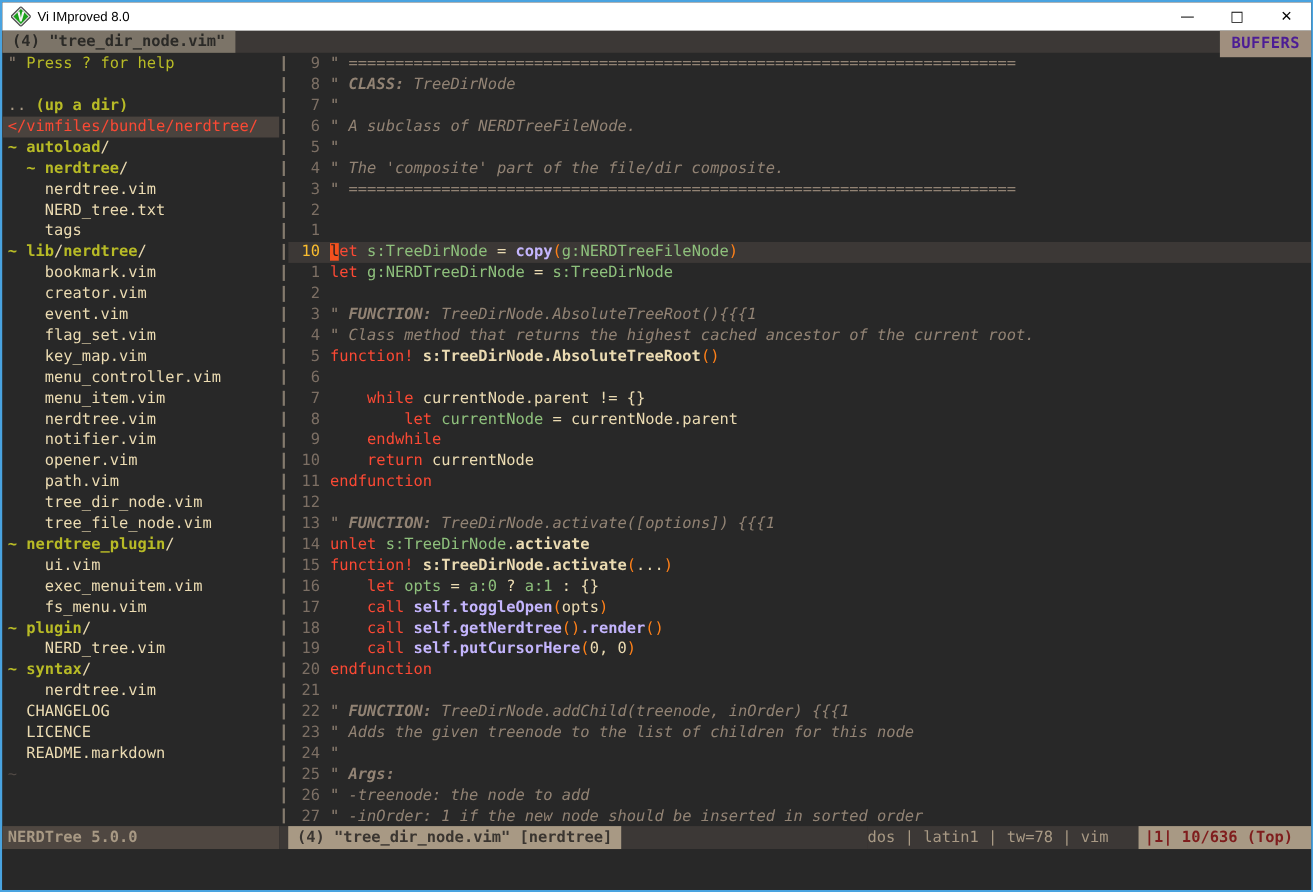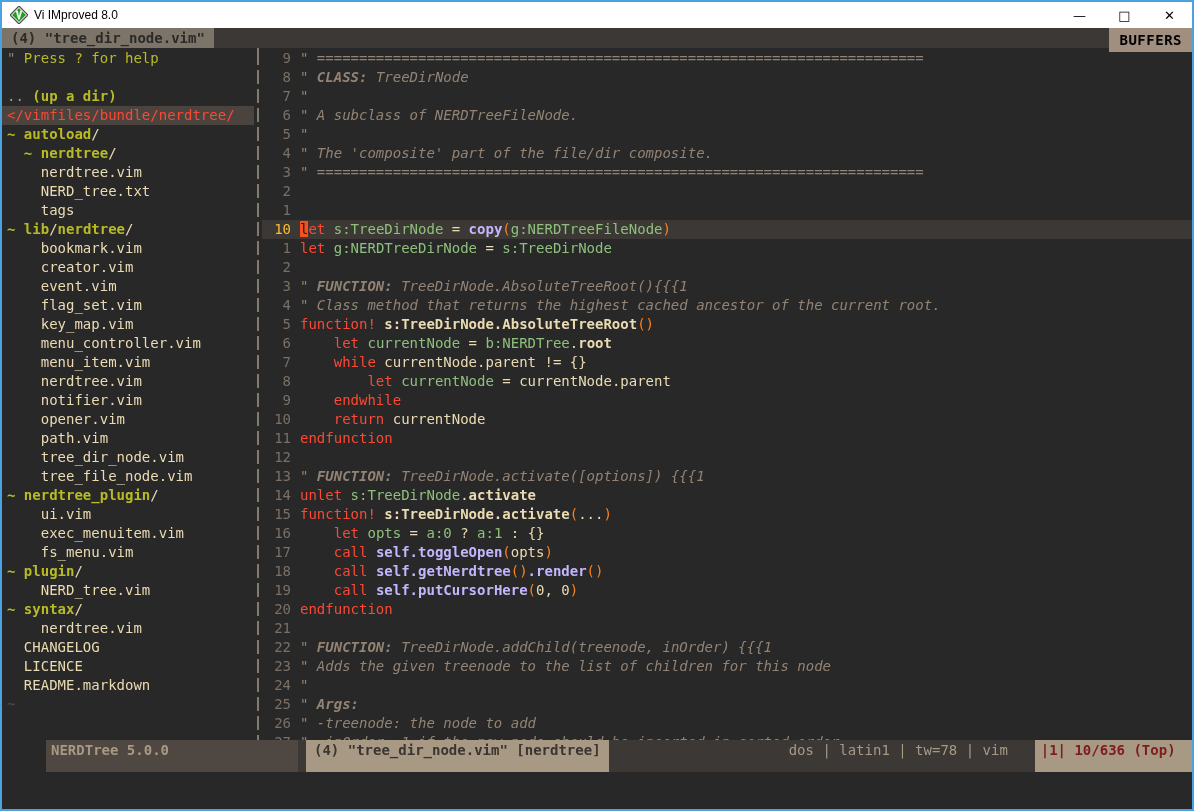--- a/index.html
+++ b/index.html
@@ -13,21 +13,21 @@
   .titlebar{height:26px;background:#ffffff;display:flex;align-items:center;flex:0 0 auto;justify-content:space-between;}
   .title-icon{width:18px;height:18px;margin:0 6px 0 8px;flex:0 0 auto;}
   .title-text{font-family:"Liberation Sans",sans-serif;font-size:12px;color:#000;}
   .title-spacer{flex:1;}
   .winbtn{width:45px;height:26px;display:flex;align-items:center;justify-content:center;
     color:#000;font-size:13px;font-family:"DejaVu Sans",sans-serif;}
   
   .tabline{height:20px;background:#3c3836;display:flex;align-items:stretch;flex:0 0 auto;font-size:14px;}
   .tab{background:#7c7468;color:#2b2a27;font-weight:bold;padding:0 9px;display:flex;align-items:center;white-space:pre;}
   .tab-fill{flex:1;}
-  .buffers{background:#a08f7e;color:#000000;font-weight:bold;padding:12px 10px;display:flex;align-items:center;letter-spacing:.5px;}
+  .buffers{background:#a08f7e;color:#4c1d95;font-weight:bold;padding:12px 10px;display:flex;align-items:center;letter-spacing:.5px;}
   
   .main{flex:1;display:flex;min-height:0;}
   .ntree{width:252px;flex:0 0 auto;overflow:hidden;padding-top:1px;}
   .vsep{width:8px;flex:0 0 auto;background:
     repeating-linear-gradient(180deg,#847a6d 0 14px,transparent 14px 19px);
     background-size:2px 100%;background-repeat:repeat-y;background-position:3px 3px;}
   .editor{flex:1;overflow:hidden;padding-top:1px;}
   .trow,.crow{height:19px;line-height:19px;white-space:pre;font-size:14px;}
   .trow{padding-left:5px;}
   .trow.root{background:#4a433e;}
@@ -49,21 +49,21 @@
   .t-c{color:#928374;font-style:italic;}
   .t-cb{color:#928374;font-style:italic;font-weight:bold;}
   .t-k{color:#fb4934;}
   .t-i{color:#8ec07c;}
   .t-f{color:#c4b5fd;font-weight:bold;}
   .t-w{color:#ebdbb2;font-weight:bold;}
   .t-d{color:#fe8019;}
   .t-n{color:#ebdbb2;}
   .t-cursor{background:#f4511e;color:#1d1d1d;}
   
-  .statusline{height:32px;flex:0 0 auto;display:flex;font-size:14px;line-height:20px;white-space:pre;margin-left:44px;}
+  .statusline{height:21px;flex:0 0 auto;display:flex;font-size:14px;line-height:20px;white-space:pre;}
   .sl-ntree{width:252px;flex:0 0 auto;background:#4f4741;color:#a89984;font-weight:bold;padding-left:5px;box-sizing:border-box;}
   .sl-gap{width:8px;flex:0 0 auto;background:#3c3836;}
   .sl-buf{background:#a89984;color:#3a3530;font-weight:bold;padding:0 8px;}
   .sl-fill{flex:1;background:#3c3836;}
   .sl-items{background:#3c3836;color:#a89984;padding-right:10px;}
   .sl-pos{background:#a89984;color:#7f1d1d;font-weight:bold;padding:0 8px 0 6px;}
   
   .cmdline{flex:0 0 37px;background:#282828;}
 </style>
 </head>
@@ -138,21 +138,21 @@
         <div class="crow"><span class="lnum">4</span><span class="ltext"><span class="t-c">" The 'composite' part of the file/dir composite.</span></span></div>
         <div class="crow"><span class="lnum">3</span><span class="ltext"><span class="t-c">" ========================================================================</span></span></div>
         <div class="crow"><span class="lnum">2</span><span class="ltext"></span></div>
         <div class="crow"><span class="lnum">1</span><span class="ltext"></span></div>
         <div class="crow cur"><span class="lnum curn">10</span><span class="ltext"><span class="t-cursor">l</span><span class="t-k">et</span><span class="t-n"> </span><span class="t-i">s:TreeDirNode</span><span class="t-n"> = </span><span class="t-f">copy</span><span class="t-d">(</span><span class="t-i">g:NERDTreeFileNode</span><span class="t-d">)</span></span></div>
         <div class="crow"><span class="lnum">1</span><span class="ltext"><span class="t-k">let</span><span class="t-n"> </span><span class="t-i">g:NERDTreeDirNode</span><span class="t-n"> = </span><span class="t-i">s:TreeDirNode</span></span></div>
         <div class="crow"><span class="lnum">2</span><span class="ltext"></span></div>
         <div class="crow"><span class="lnum">3</span><span class="ltext"><span class="t-c">" </span><span class="t-cb">FUNCTION: </span><span class="t-c">TreeDirNode.AbsoluteTreeRoot(){{{1</span></span></div>
         <div class="crow"><span class="lnum">4</span><span class="ltext"><span class="t-c">" Class method that returns the highest cached ancestor of the current root.</span></span></div>
         <div class="crow"><span class="lnum">5</span><span class="ltext"><span class="t-k">function!</span><span class="t-n"> </span><span class="t-w">s:TreeDirNode.AbsoluteTreeRoot</span><span class="t-d">()</span></span></div>
-        <div class="crow"><span class="lnum">6</span><span class="ltext"><span class="t-n">    </span><span class="t-k">let</span><span class="t-n"> </span><span class="t-i">currentNode</span><span class="t-n"> = </span><span class="t-i">b:NERDTree</span><span class="t-n">.</span><span class="t-w">root</span></span></div>
+        <div class="crow"><span class="lnum">6</span></div>
         <div class="crow"><span class="lnum">7</span><span class="ltext"><span class="t-n">    </span><span class="t-k">while</span><span class="t-n"> currentNode.parent != {}</span></span></div>
         <div class="crow"><span class="lnum">8</span><span class="ltext"><span class="t-n">        </span><span class="t-k">let</span><span class="t-n"> </span><span class="t-i">currentNode</span><span class="t-n"> = currentNode.parent</span></span></div>
         <div class="crow"><span class="lnum">9</span><span class="ltext"><span class="t-n">    </span><span class="t-k">endwhile</span></span></div>
         <div class="crow"><span class="lnum">10</span><span class="ltext"><span class="t-n">    </span><span class="t-k">return</span><span class="t-n"> currentNode</span></span></div>
         <div class="crow"><span class="lnum">11</span><span class="ltext"><span class="t-k">endfunction</span></span></div>
         <div class="crow"><span class="lnum">12</span><span class="ltext"></span></div>
         <div class="crow"><span class="lnum">13</span><span class="ltext"><span class="t-c">" </span><span class="t-cb">FUNCTION: </span><span class="t-c">TreeDirNode.activate([options]) {{{1</span></span></div>
         <div class="crow"><span class="lnum">14</span><span class="ltext"><span class="t-k">unlet</span><span class="t-n"> </span><span class="t-i">s:TreeDirNode</span><span class="t-n">.</span><span class="t-w">activate</span></span></div>
         <div class="crow"><span class="lnum">15</span><span class="ltext"><span class="t-k">function!</span><span class="t-n"> </span><span class="t-w">s:TreeDirNode.activate</span><span class="t-d">(</span><span class="t-n">...</span><span class="t-d">)</span></span></div>
         <div class="crow"><span class="lnum">16</span><span class="ltext"><span class="t-n">    </span><span class="t-k">let</span><span class="t-n"> </span><span class="t-i">opts</span><span class="t-n"> = </span><span class="t-i">a:0</span><span class="t-n"> ? </span><span class="t-i">a:1</span><span class="t-n"> : {}</span></span></div>

